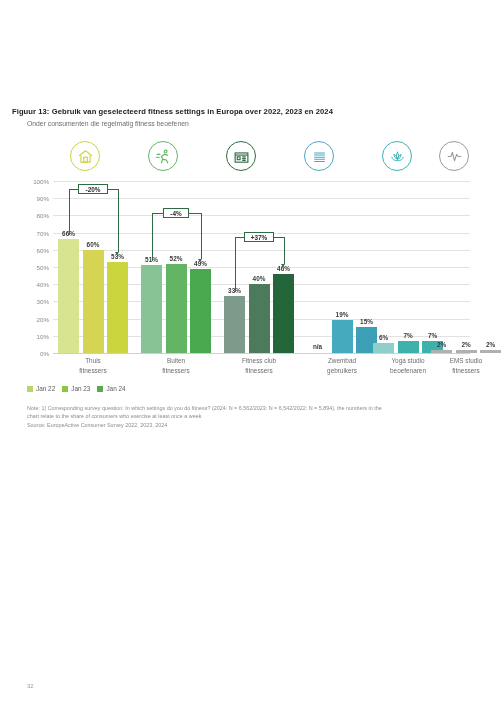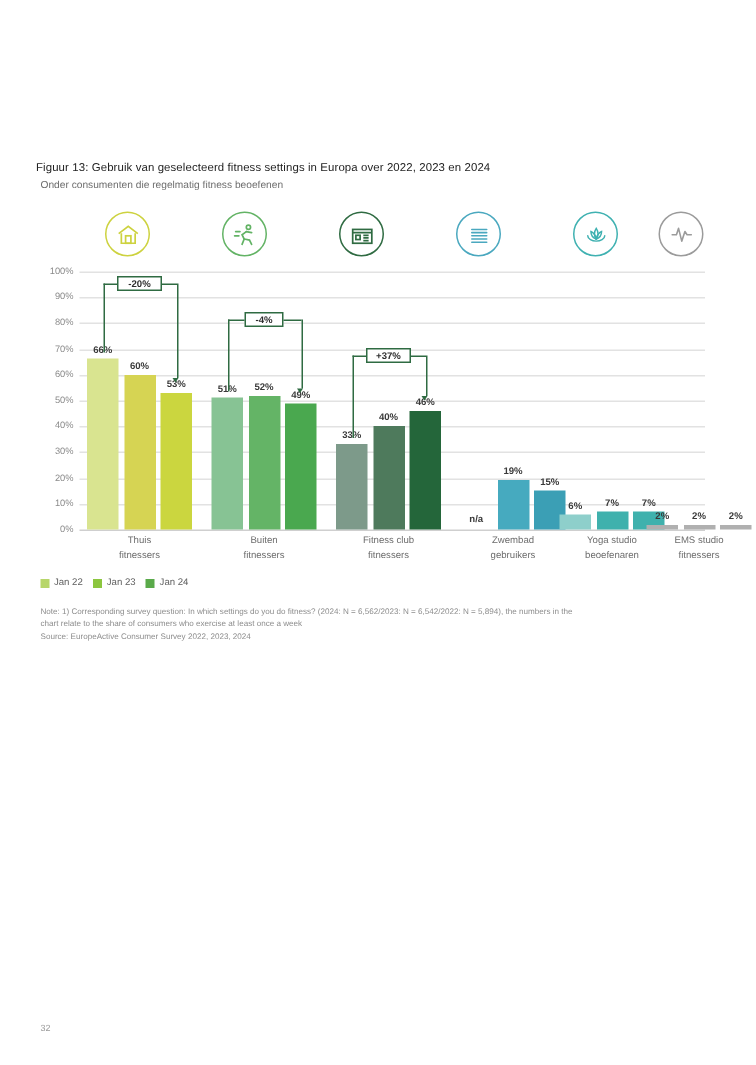--- a/index.html
+++ b/index.html
@@ -17,23 +17,23 @@
   }
   .page {
     position: absolute;
     left: 0; top: 0;
     width: 504px; height: 710px;
   }
 
   
   .title {
     position: absolute;
-    left: 24px; top: 107px;
+    left: 12px; top: 107px;
     font-size: 7.6px;
-    font-weight: normal;
+    font-weight: bold;
     color: #222222;
     letter-spacing: 0.01em;
     white-space: nowrap;
   }
   .subtitle {
     position: absolute;
     left: 27px; top: 120px;
     font-size: 6.8px;
     color: #6d6d6d;
     white-space: nowrap;

